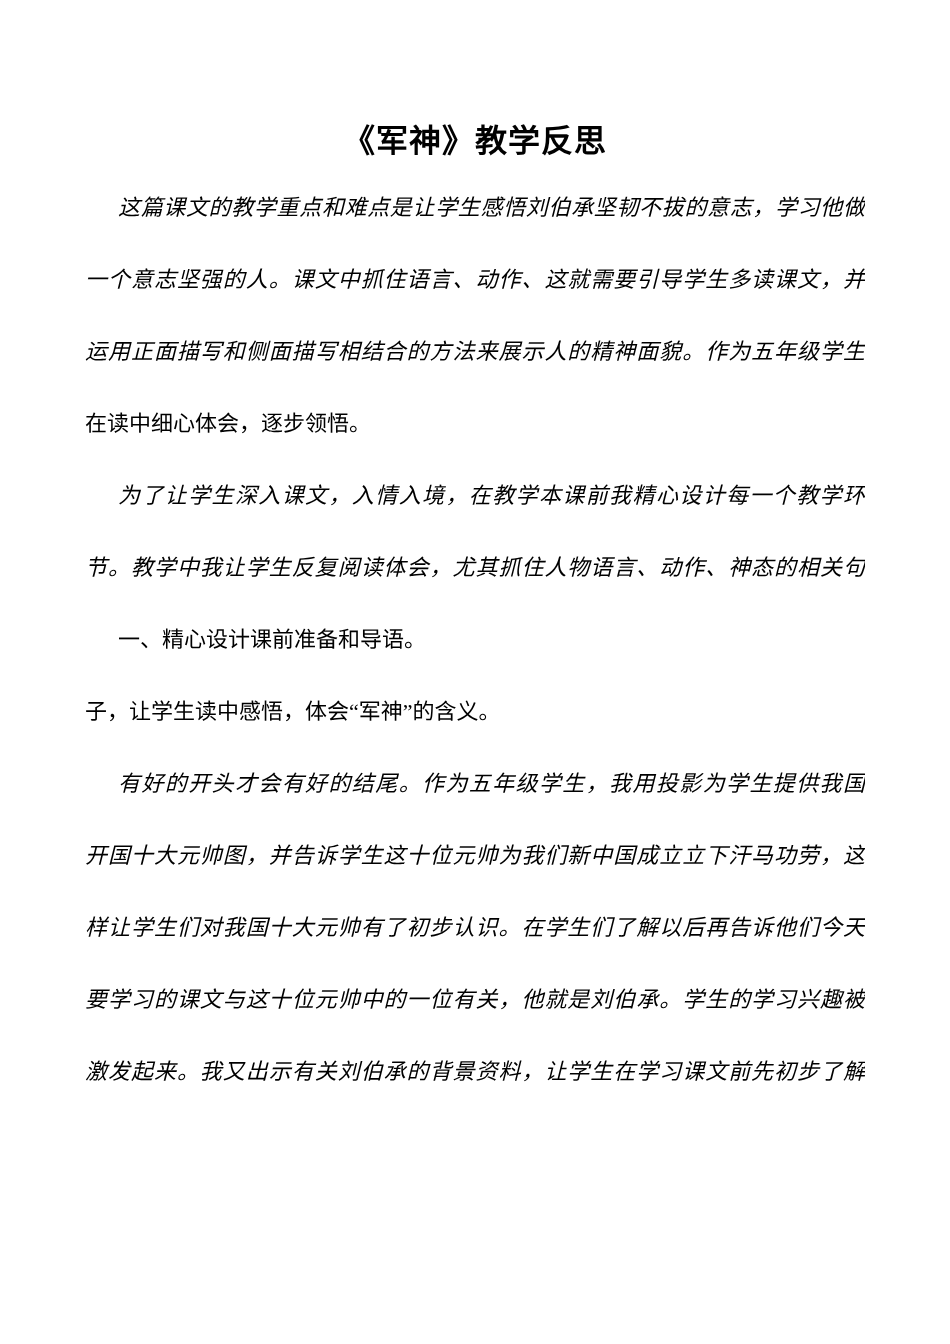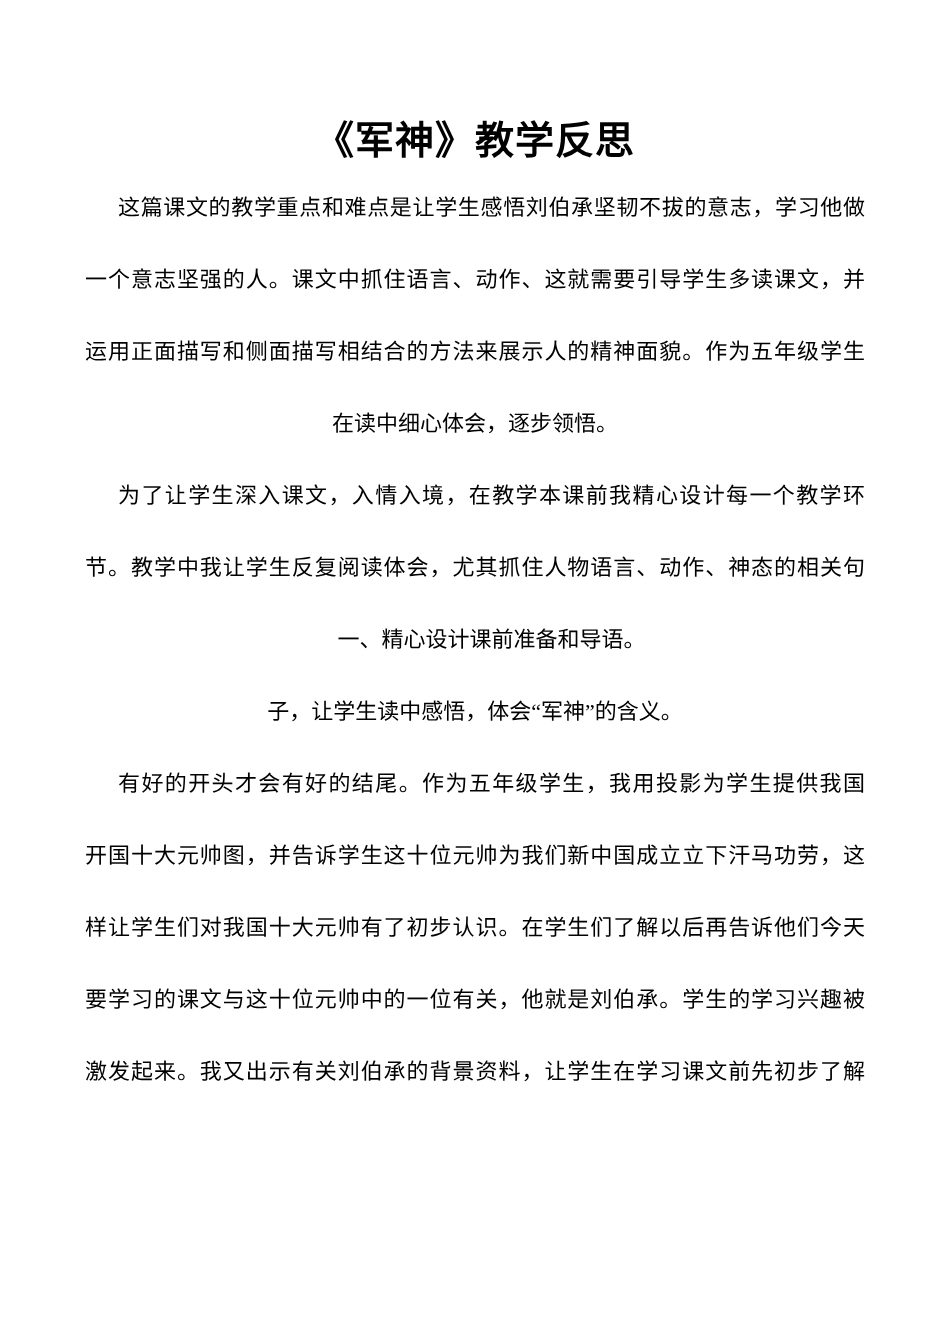--- a/index.html
+++ b/index.html
@@ -14,39 +14,40 @@
     height: 1344px;
     margin: 0 auto;
     background: #ffffff;
     color: #000000;
     font-family: "Liberation Serif", "DejaVu Serif", serif;
     overflow: hidden;
   }
   .doc-title {
     margin: 0;
     padding-top: 121px;
-    font-size: 39px;
+    font-size: 32px;
     line-height: 40px;
     font-weight: bold;
     text-align: center;
     letter-spacing: 1px;
   }
   .doc-body {
     margin: 11px 85px 0 85px;
     font-size: 22px;
   }
   .line {
     height: 72px;
     line-height: 72px;
     overflow: hidden;
-    text-align: center;
+    text-align: left;
   }
   .line.justify {
     text-align: justify;
     text-align-last: justify;
+    font-style: italic;
   }
   .line.indent {
     text-indent: 33px;
   }
 </style>
 </head>
 <body>
 
 <div class="page">
   <h1 class="doc-title">《军神》教学反思</h1>

